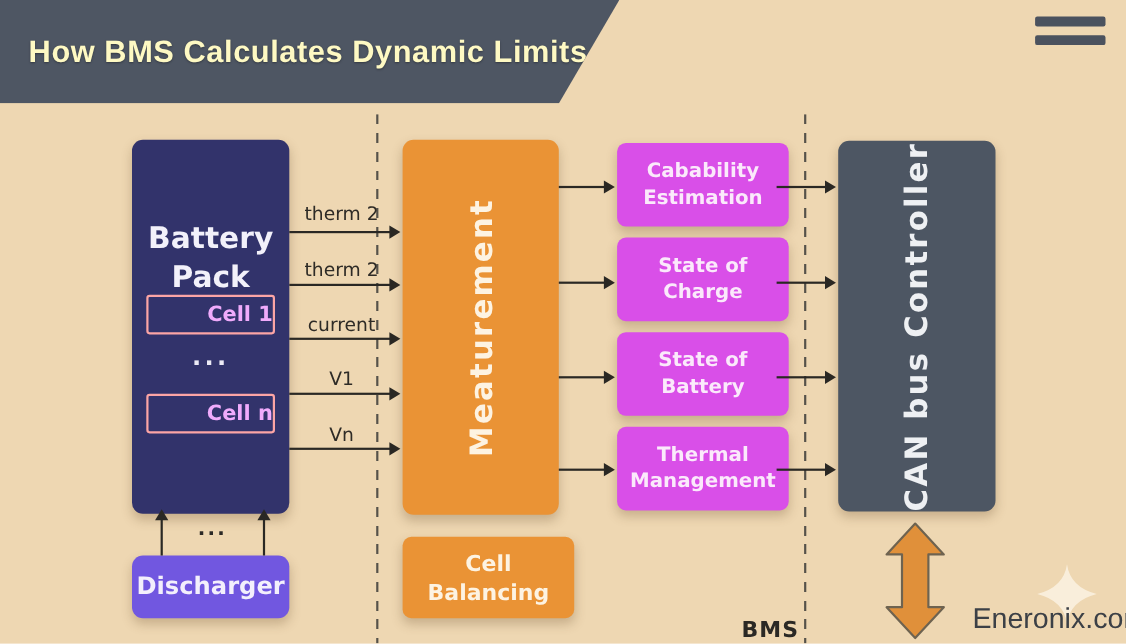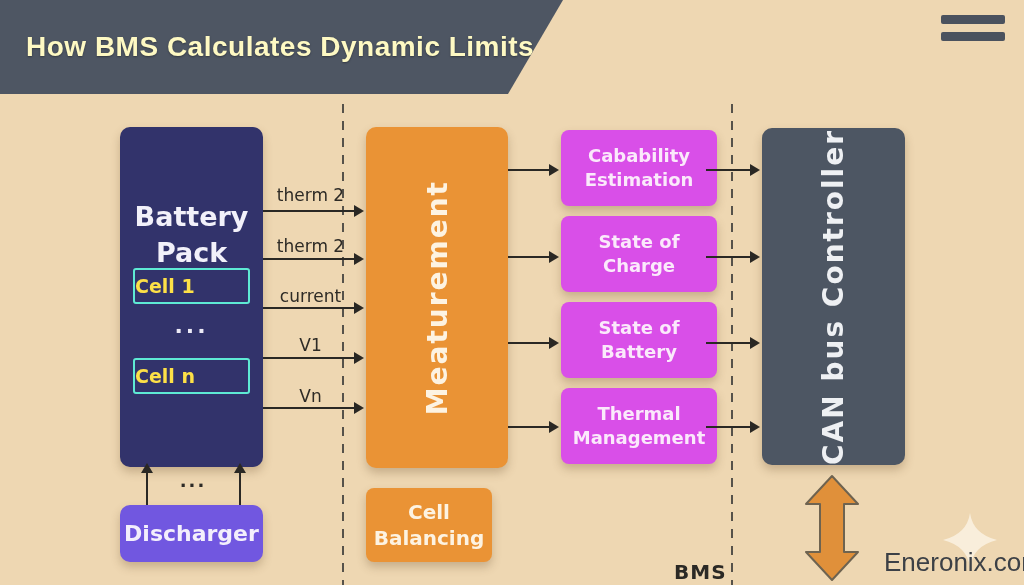--- a/index.html
+++ b/index.html
@@ -30,22 +30,22 @@
     background:repeating-linear-gradient(to bottom,#56524a 0 9px,transparent 9px 17px);
   }
   .dash-1{left:342px;}
   .dash-2{left:731px;}
   
   .box{position:absolute;border-radius:10px;box-shadow:0 5px 10px rgba(96,70,36,.28);}
   .battery{left:120px;top:127px;width:143px;height:340px;background:#32336b;color:#f2f1fa;}
   .battery .bp-title{margin-top:72px;text-align:center;font-weight:bold;font-size:27px;line-height:36px;}
   .cellbox{
     position:absolute;left:13px;width:113px;height:32px;
-    border:2px solid #5eead4;border-radius:3px;
-    text-align:left;font-weight:bold;font-size:19px;line-height:32px;color:#fde047;
+    border:2px solid #fca5a5;border-radius:3px;
+    text-align:right;font-weight:bold;font-size:19px;line-height:32px;color:#f0abfc;
   }
   .cell-top{top:141px;}
   .cell-bottom{top:231px;}
   .bp-dots{position:absolute;left:0;width:100%;top:186px;text-align:center;font-weight:bold;font-size:22px;letter-spacing:3px;color:#eceaf6;}
   .measurement{left:366px;top:127px;width:142px;height:341px;background:#ea9335;display:flex;align-items:center;justify-content:center;}
   .canbus{left:762px;top:128px;width:143px;height:337px;background:#4d5663;display:flex;align-items:center;justify-content:center;}
   .vtext{
     writing-mode:vertical-rl;transform:rotate(180deg);
     font-weight:bold;font-size:28px;letter-spacing:2px;
   }
@@ -56,21 +56,21 @@
     display:flex;flex-direction:column;align-items:center;justify-content:center;
     color:#fbe9fb;font-weight:bold;font-size:18px;line-height:24px;text-align:center;
   }
   .p0{top:130px;} .p1{top:216px;} .p2{top:302px;} .p3{top:388px;}
   .discharger{
     left:120px;top:505px;width:143px;height:57px;background:#7157e0;
     display:flex;align-items:center;justify-content:center;
     color:#f3effc;font-weight:bold;font-size:22px;
   }
   .balancing{
-    left:366px;top:488px;width:126px;height:74px;background:#ea9335;border-radius:8px;
+    left:366px;top:488px;width:156px;height:74px;background:#ea9335;border-radius:8px;
     display:flex;flex-direction:column;align-items:center;justify-content:center;
     color:#fdf3e2;font-weight:bold;font-size:20px;line-height:26px;text-align:right;
   }
   
   .sig-label{position:absolute;left:258px;width:105px;text-align:center;font-size:17px;color:#2e2b26;}
   .h-arrow{position:absolute;height:2px;background:#2a2824;}
   .h-arrow::after{
     content:'';position:absolute;right:-9px;top:-5px;width:0;height:0;
     border-left:10px solid #2a2824;border-top:6px solid transparent;border-bottom:6px solid transparent;
   }

